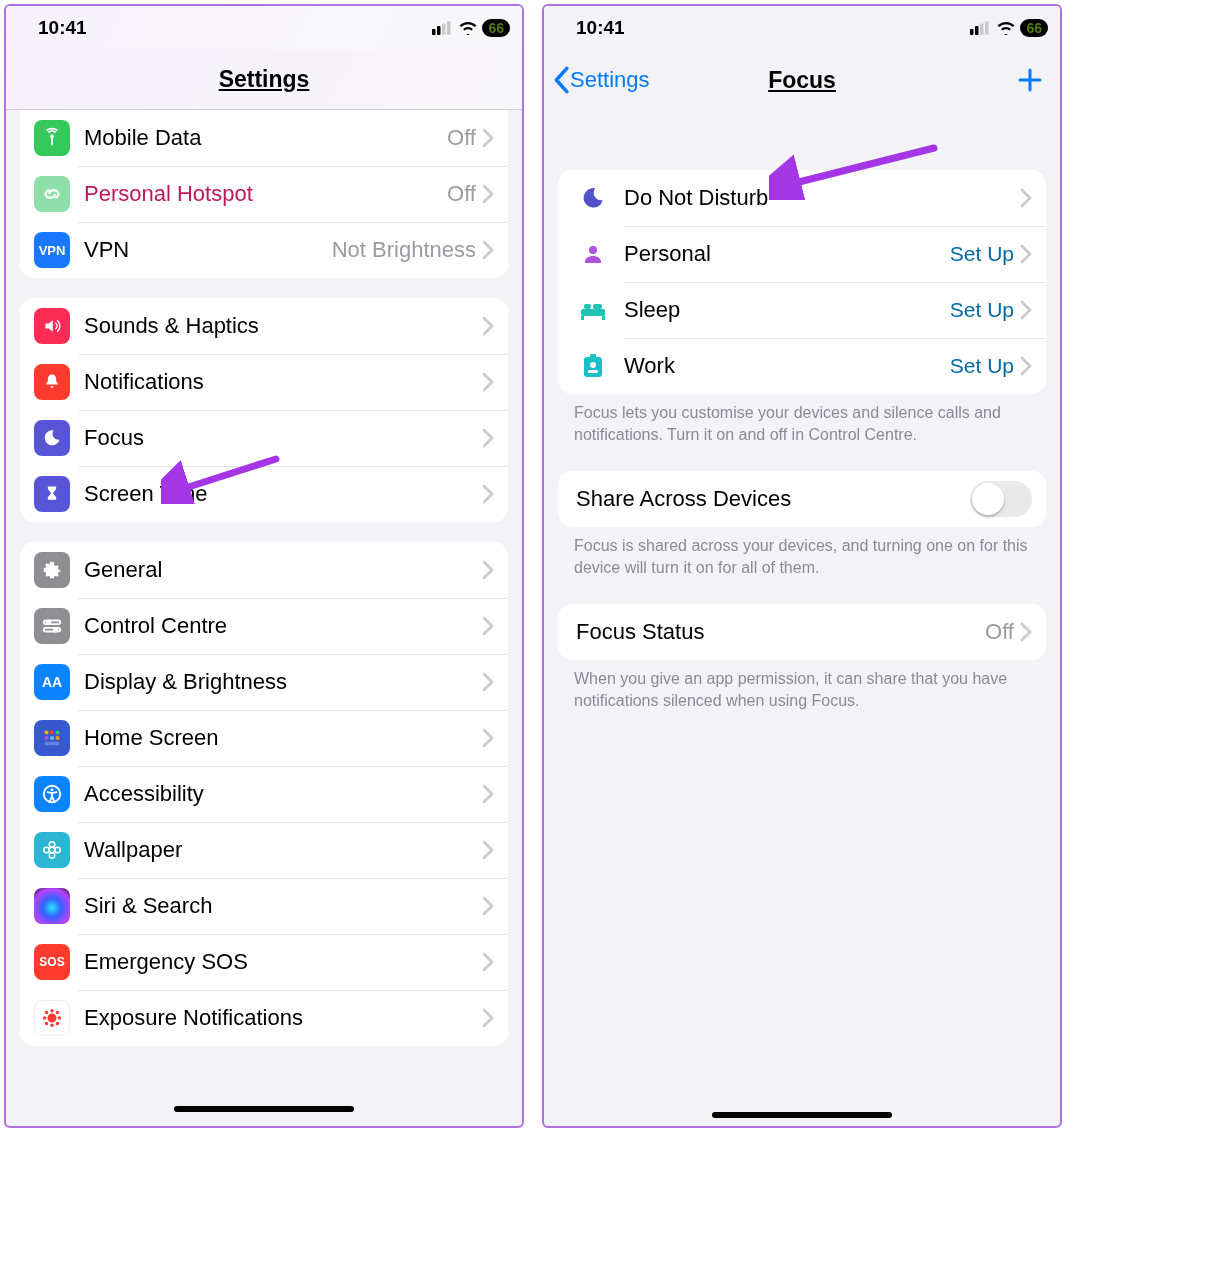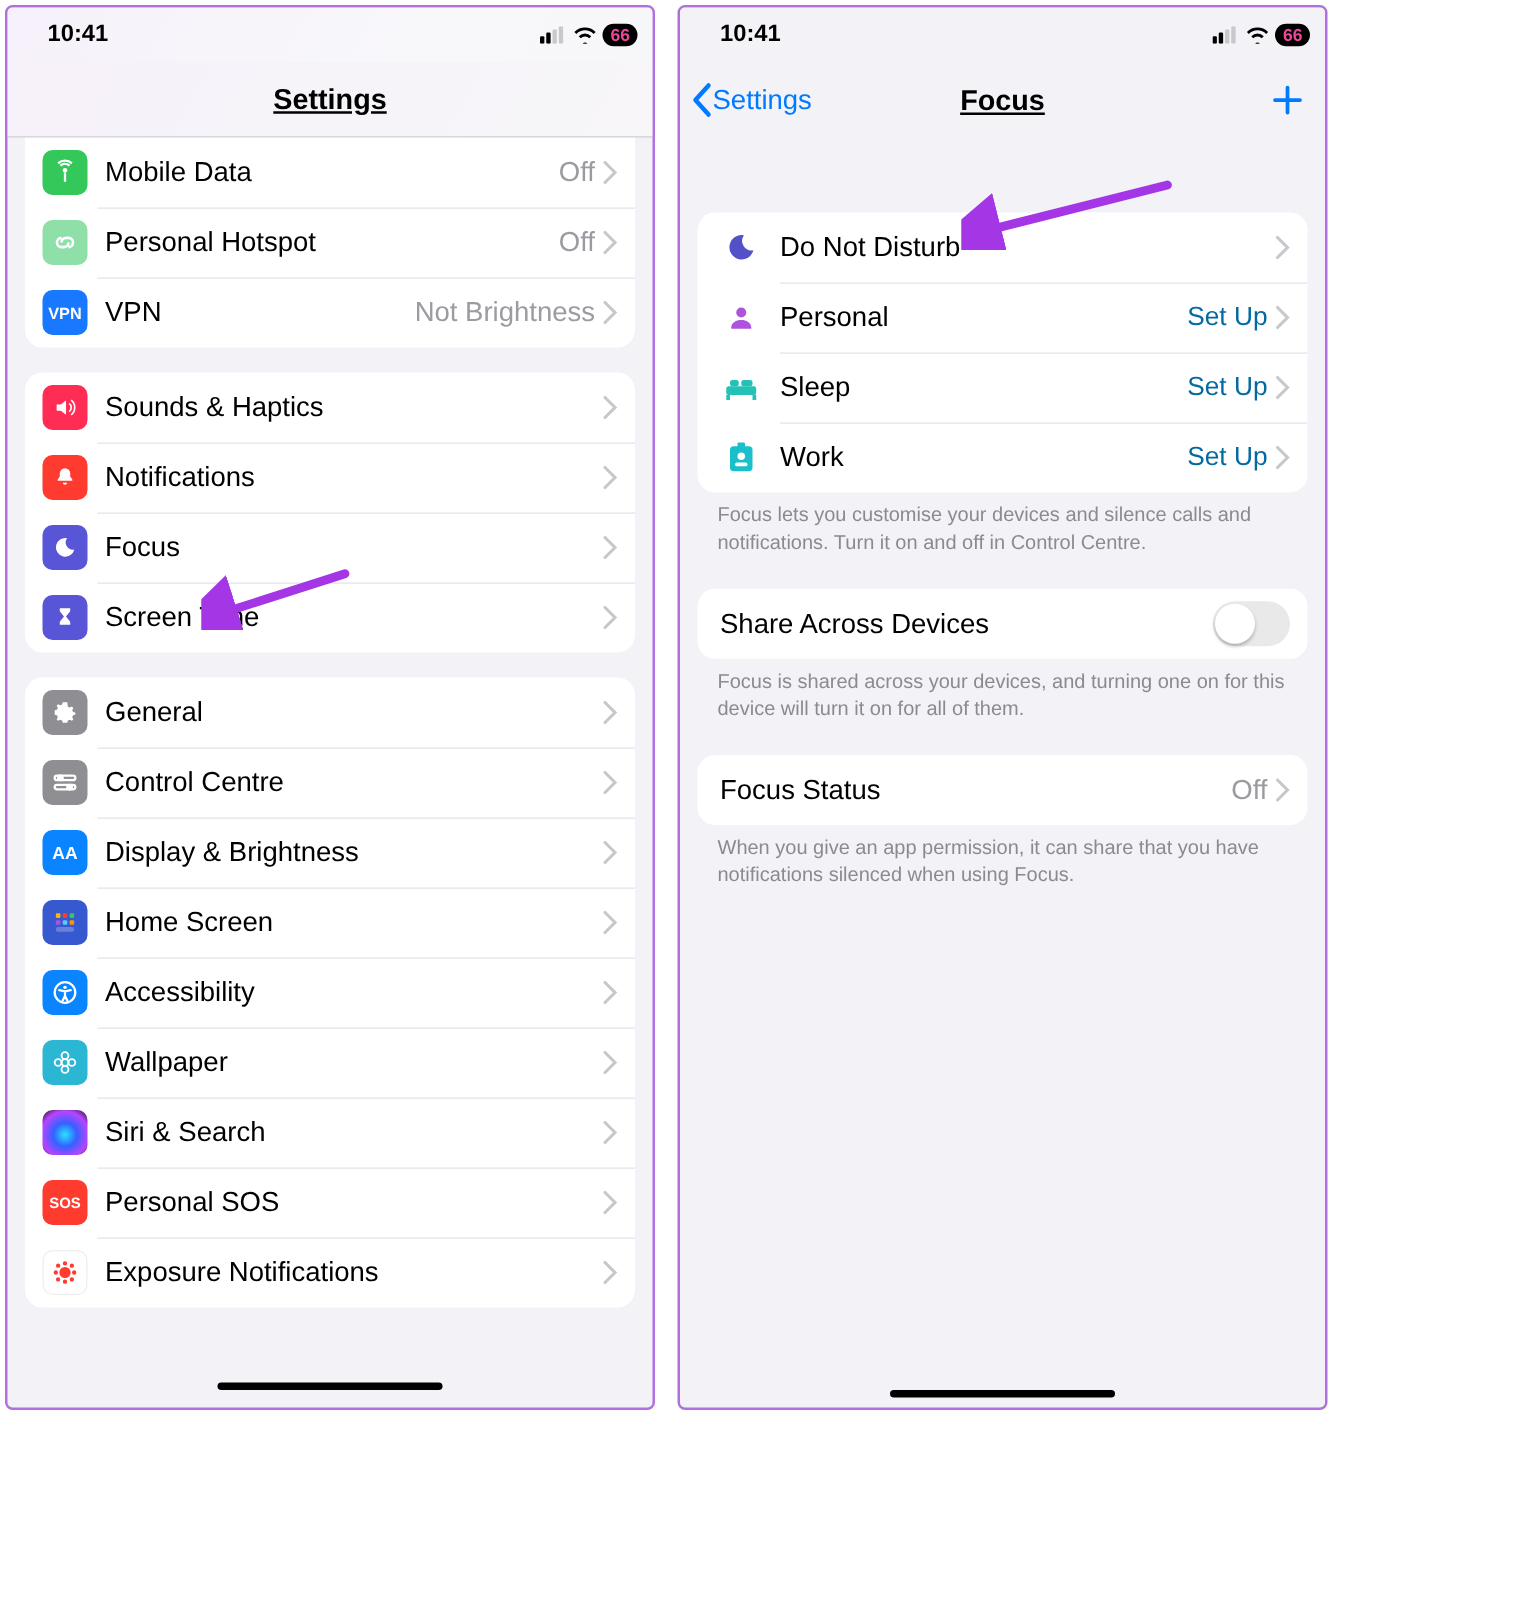--- a/index.html
+++ b/index.html
@@ -28,21 +28,21 @@
     align-items: center;
     justify-content: space-between;
     padding: 0 12px 0 32px;
     font-size: 19px;
     font-weight: 700;
   }
   .phone-left .status-bar { background: linear-gradient(120deg,#f6f1fa 0%,#f8f7fa 60%,#f7f6f8 100%); }
   .phone-right .status-bar { background: #f2f2f7; }
   .status-right { display: flex; align-items: center; gap: 4px; }
   .status-right svg { display: block; }
-  .batt-pill { background:#000; color:#ec4899; border-radius:9px; padding:1px 6px; font-size:14px; font-weight:700; }
+  .batt-pill { background:#000; color:#4d7c0f; border-radius:9px; padding:1px 6px; font-size:14px; font-weight:700; }
 
   
   .nav-bar {
     height: 60px;
     display: flex;
     align-items: center;
     justify-content: center;
     position: relative;
     border-bottom: 1px solid #d6d5da;
     text-decoration: underline;
@@ -87,21 +87,21 @@
   }
   .row-left-icon {
     width: 36px; height: 36px;
     border-radius: 8px;
     display: flex; align-items: center; justify-content: center;
     margin-right: 14px;
     flex-shrink: 0;
     color: #fff;
   }
   .row-label { font-size: 22px; flex: 1; }
-  .row.disabled .row-label { color: #000000; }
+  .row.disabled .row-label { color: #be185d; }
   .row-value { font-size: 22px; color: #9b9ba1; margin-right: 6px; }
   .chevron { color: #c7c7cc; }
 
   .footer-text {
     font-size: 16px;
     color: #8a8a90;
     padding: 8px 30px 0 30px;
     line-height: 1.35;
   }
 
@@ -344,21 +344,21 @@
         <div class="row-left-icon" style="background:radial-gradient(circle at 50% 55%,#27e3ff 0%,#3561ff 35%,#b944ff 70%,#141418 100%)"></div>
         <span class="row-label">Siri &amp; Search</span>
         <svg class="chevron" width="12" height="20" viewBox="0 0 12 20">
             <path d="M2 2l8 8-8 8" stroke="currentColor" stroke-width="2.5" fill="none" stroke-linecap="round"></path>
           </svg>
       </div>
       <div class="row">
         <div class="row-left-icon" style="background:#ff3b30">
           <span style="font-size:12px;font-weight:800;">SOS</span>
         </div>
-        <span class="row-label">Personal SOS</span>
+        <span class="row-label">Emergency SOS</span>
         <svg class="chevron" width="12" height="20" viewBox="0 0 12 20">
             <path d="M2 2l8 8-8 8" stroke="currentColor" stroke-width="2.5" fill="none" stroke-linecap="round"></path>
           </svg>
       </div>
       <div class="row">
         <div class="row-left-icon" style="background:#fff;border:1px solid #eee">
           <svg width="22" height="22" viewBox="0 0 24 24" fill="#ff3b30">
               <circle cx="12" cy="12" r="4"></circle>
               <g stroke="#ff3b30" stroke-width="1.8">
                 <circle cx="12" cy="12" r="4" fill="none"></circle>

